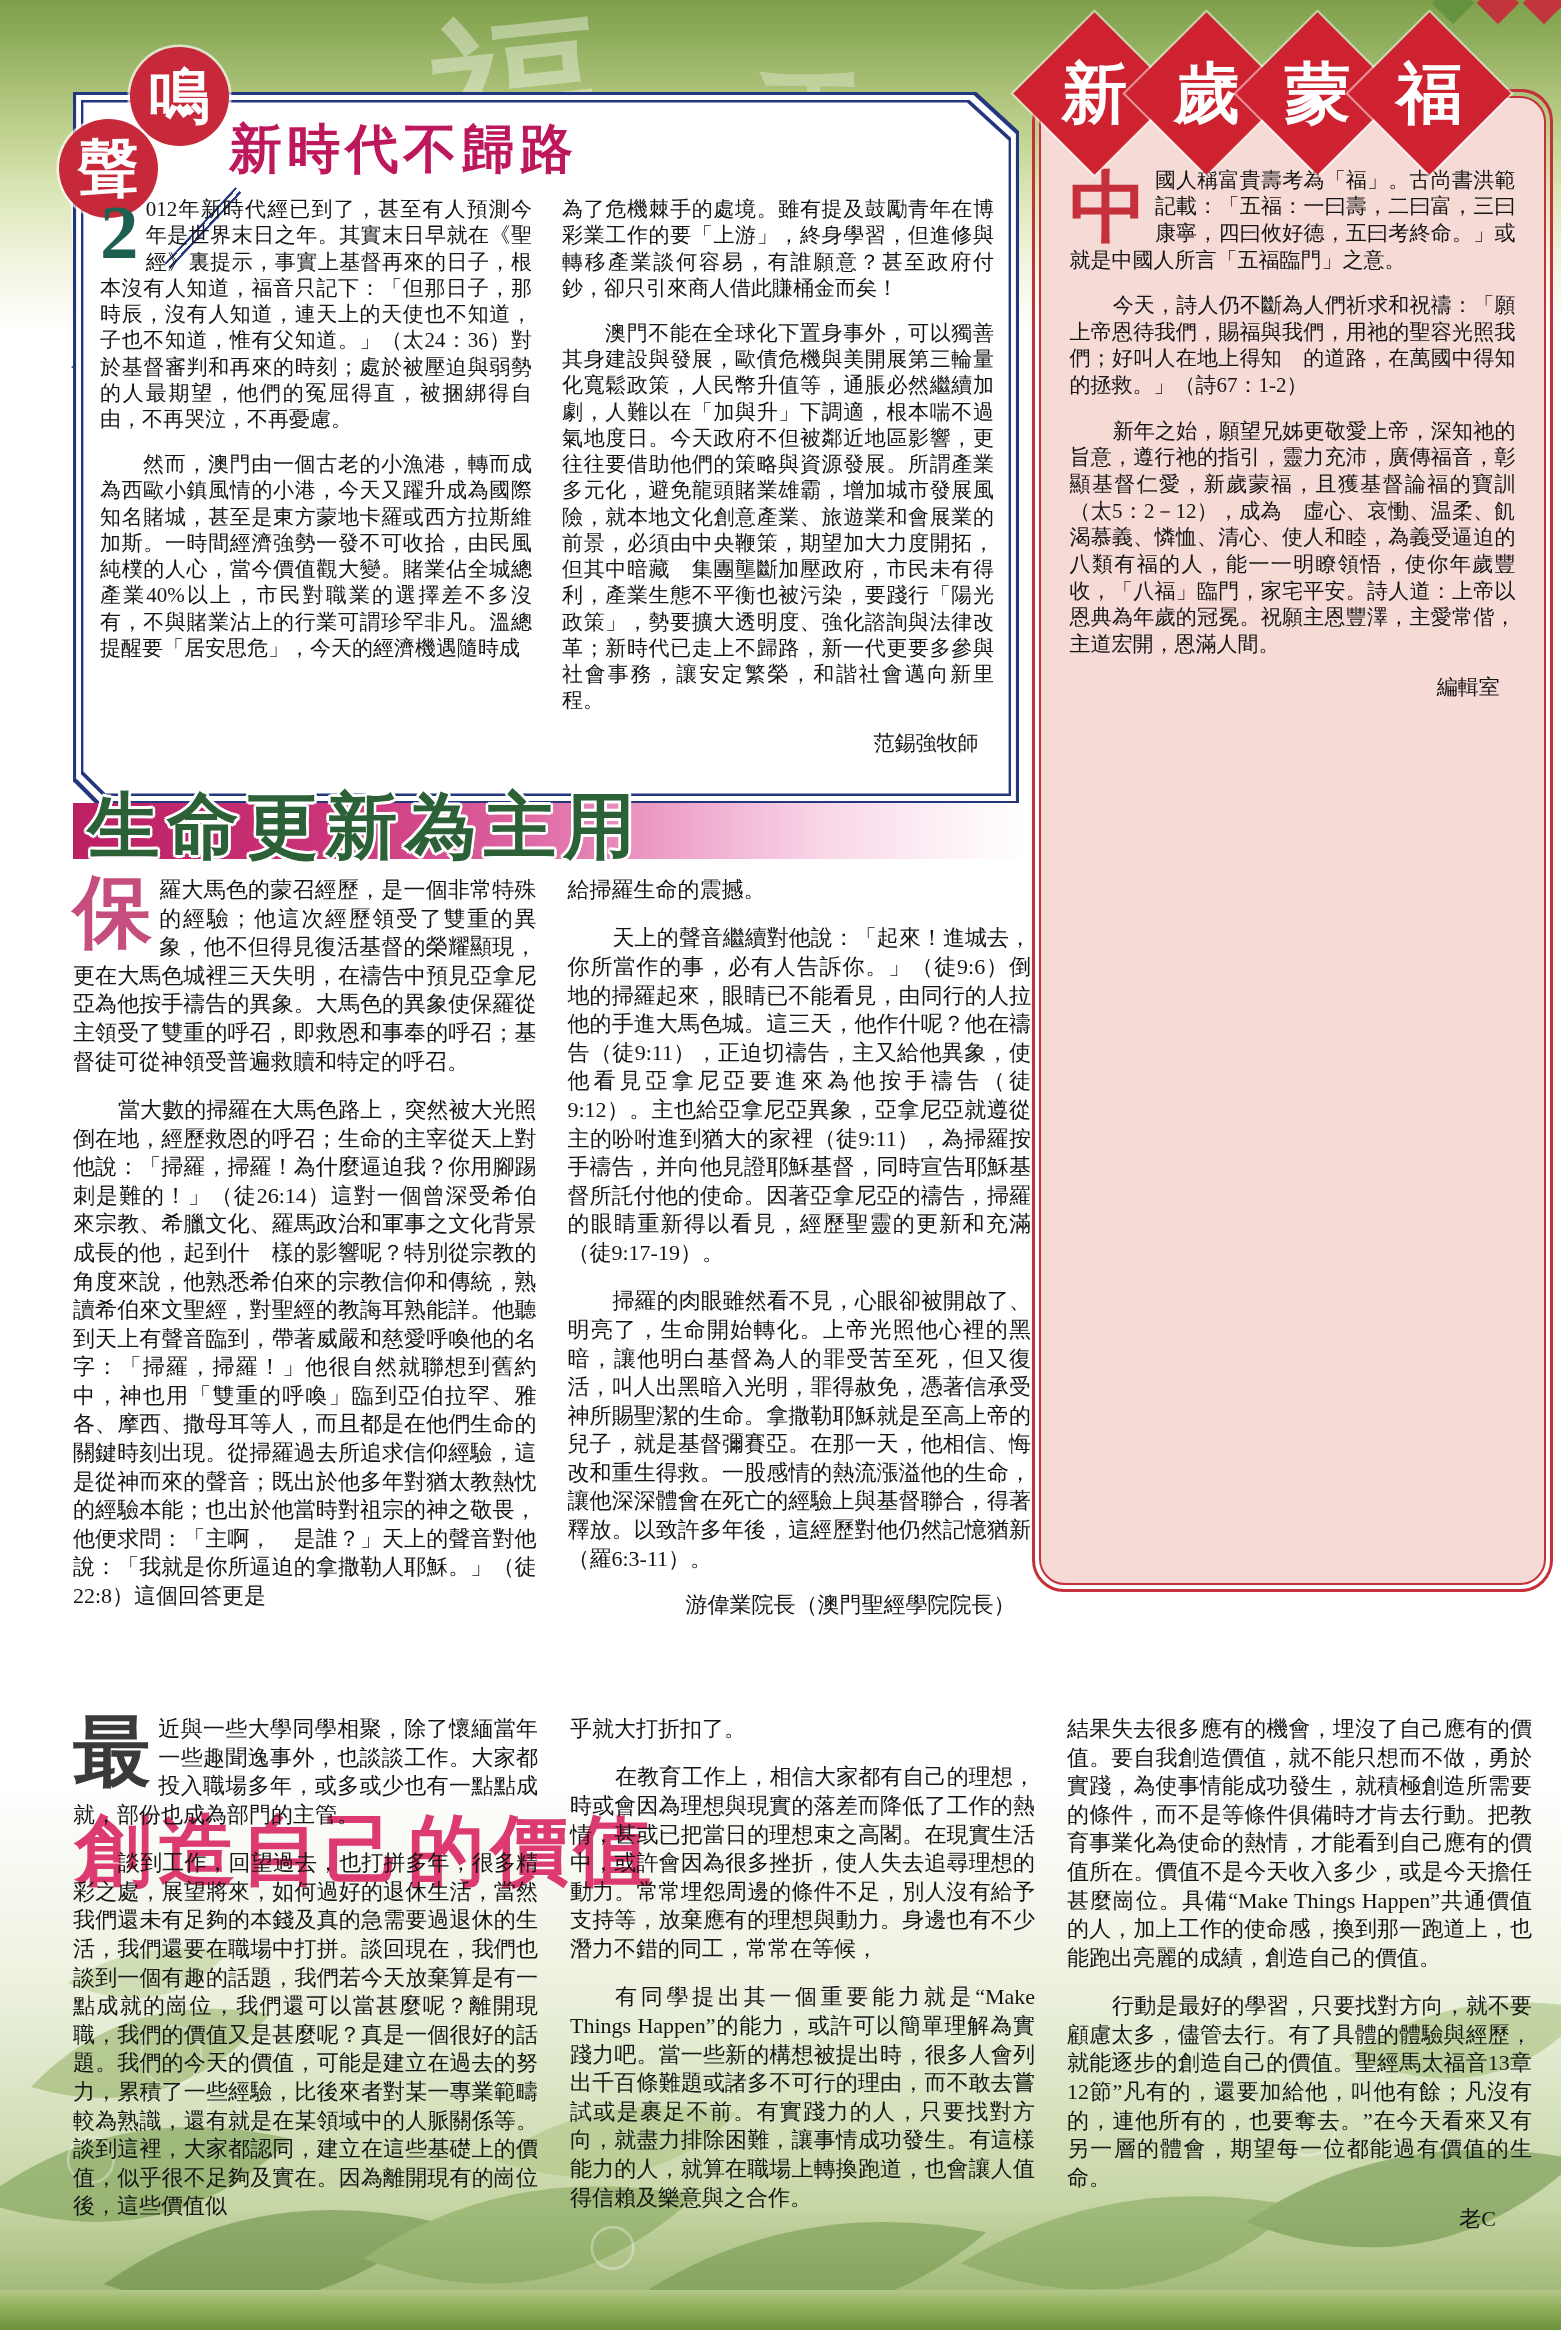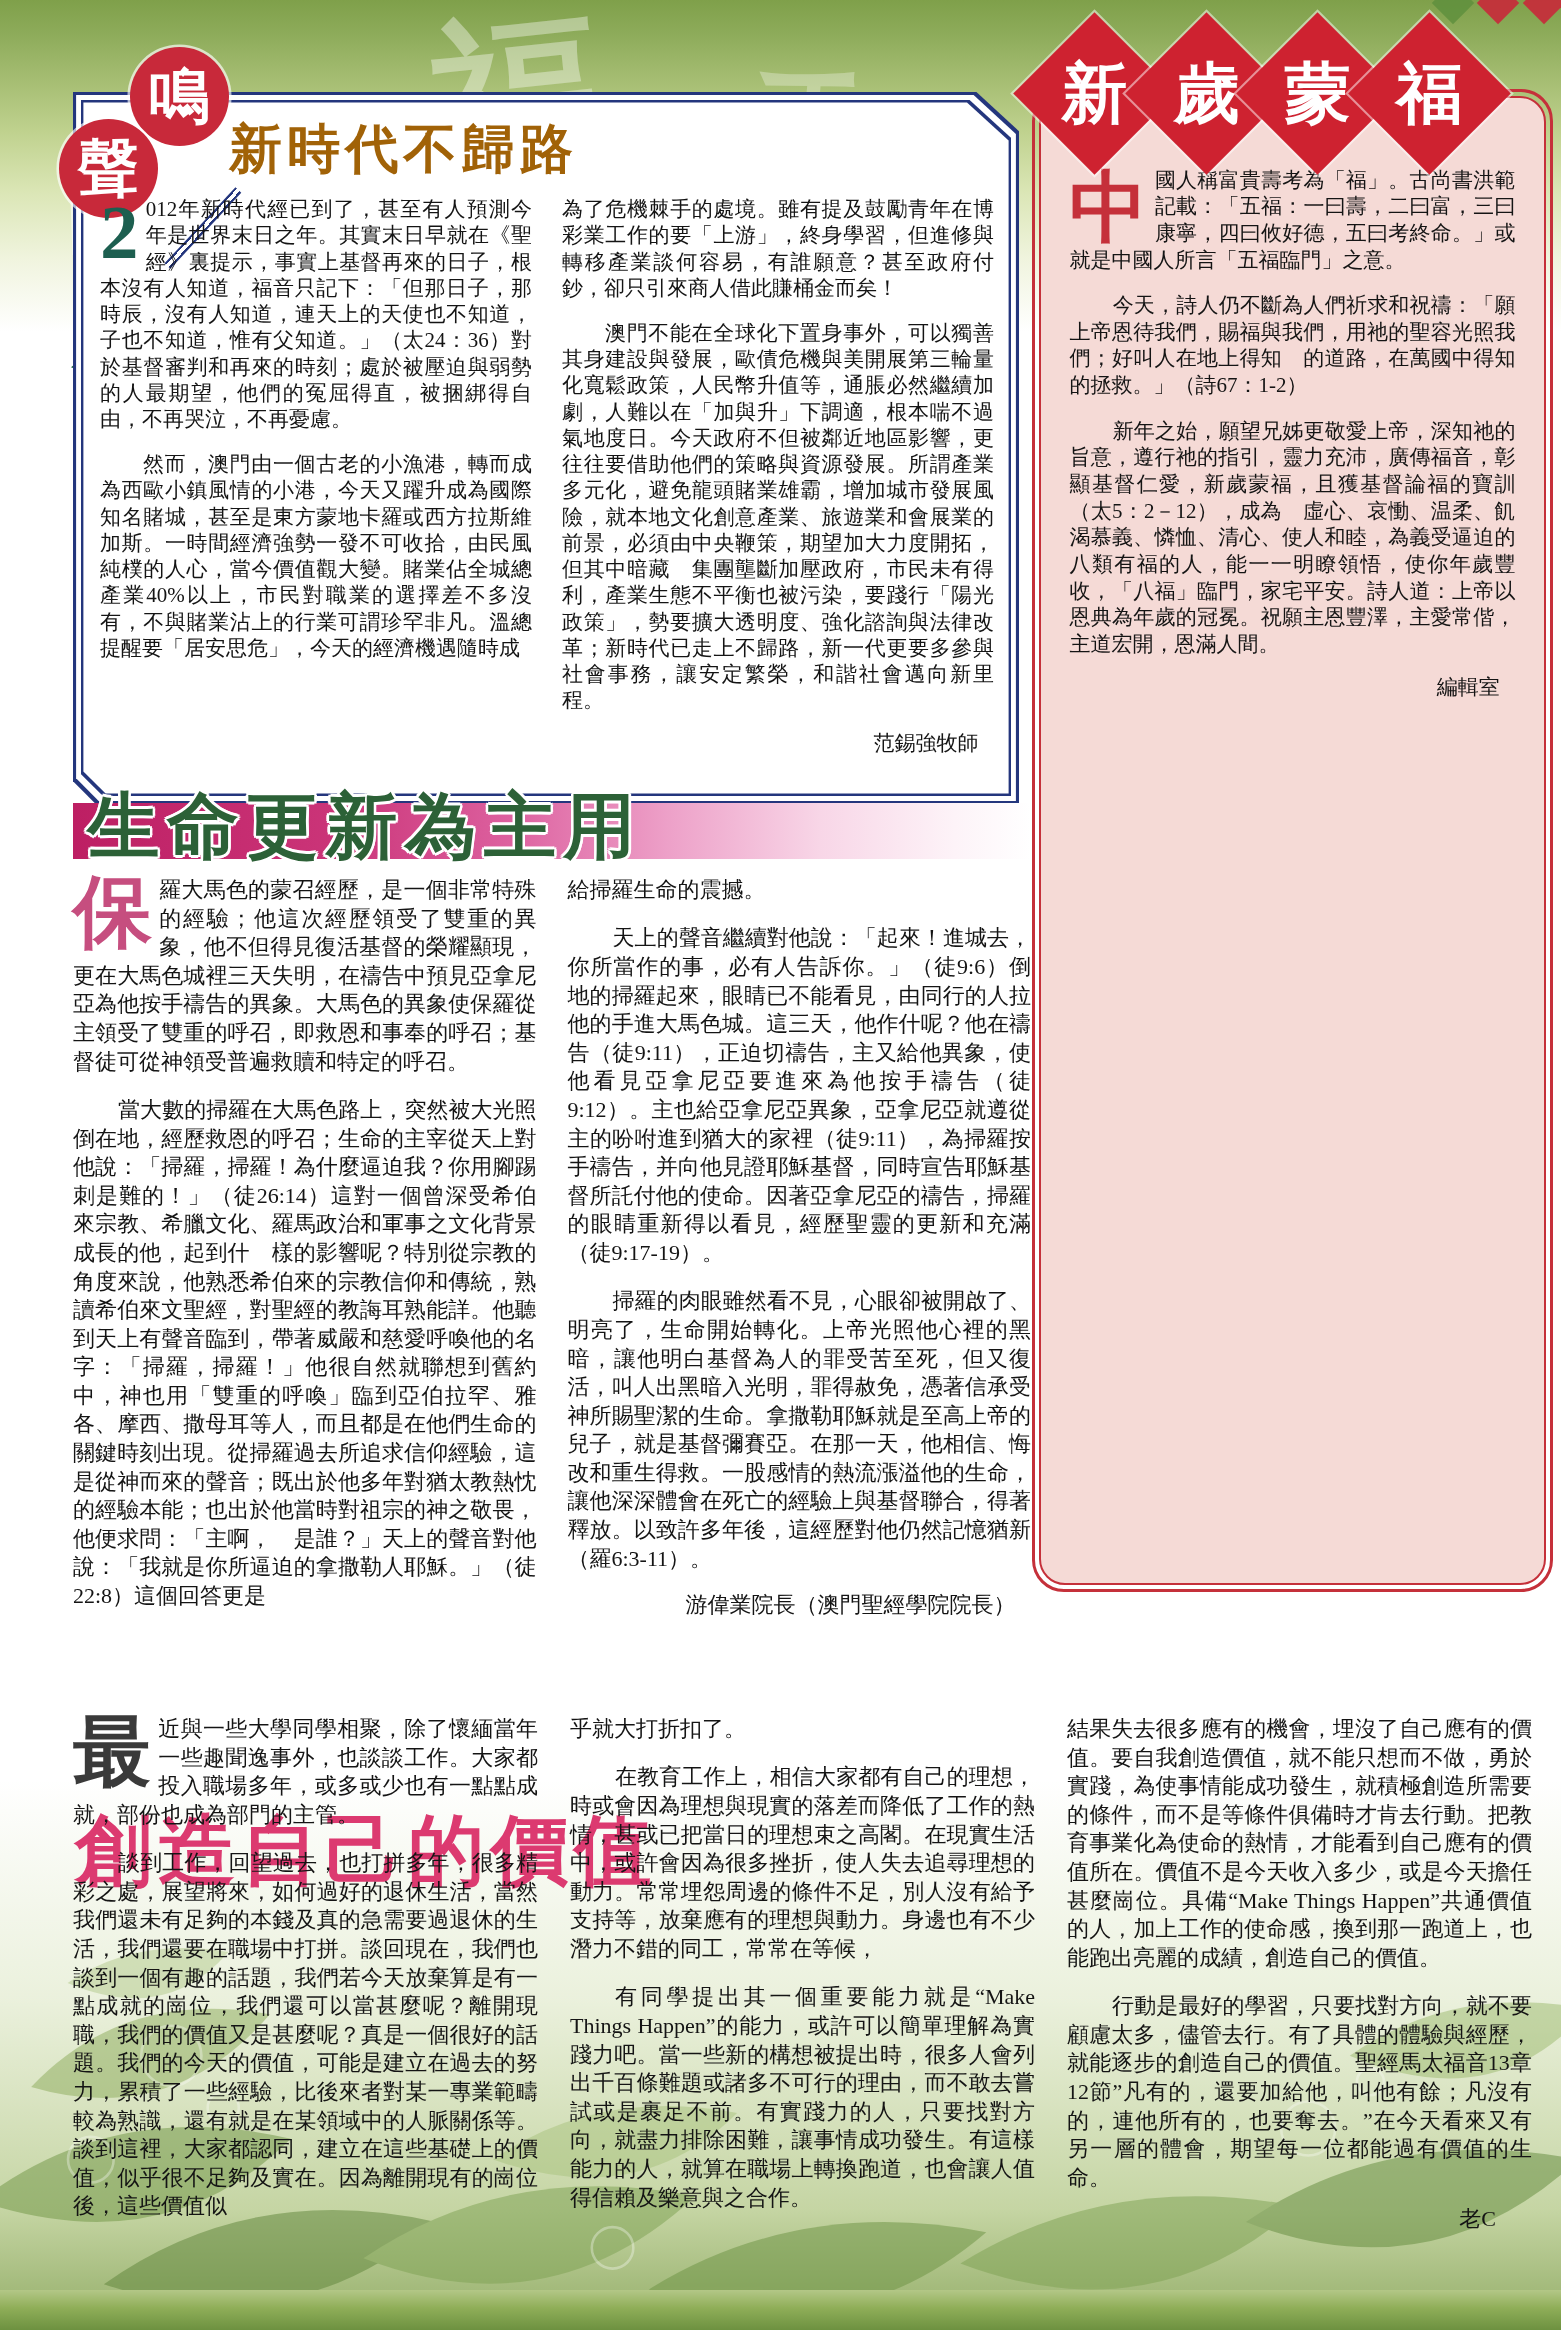--- a/index.html
+++ b/index.html
@@ -33,21 +33,21 @@
   .a1 .b3{inset:7.8px;background:#24367d;}
   .a1 .b4{inset:10.4px;background:#ffffff;}
   .a1-connector{position:absolute;left:78px;top:132px;width:104px;height:8.3px;transform:rotate(-47deg);
       background:linear-gradient(180deg,#24367d 0 2.1px,#fff 2.1px 5.7px,#24367d 5.7px 8.3px);z-index:5;}
   .badge{position:absolute;width:99px;height:99px;border-radius:50%;background:#c8293a;color:#fff;
       display:flex;align-items:center;justify-content:center;font-family:"DejaVu Sans",sans-serif;
       font-weight:bold;font-size:61px;z-index:6;box-shadow:0 0 0 2.6px rgba(255,255,255,.65);}
   .badge-top{left:57px;top:-45px;}
   .badge-bottom{left:-14.5px;top:27px;}
   .a1-title{position:absolute;left:156px;top:12.5px;font-family:"DejaVu Sans",sans-serif;font-weight:bold;
-      font-size:53px;color:#a16207;letter-spacing:5.2px;z-index:6;margin-top:9px;}
+      font-size:53px;color:#be185d;letter-spacing:5.2px;z-index:6;margin-top:9px;}
   .a1-cols{position:absolute;left:27px;right:25px;top:104px;bottom:13.5px;display:flex;gap:30px;z-index:6;}
   .a1-cols .col{flex:1;font-size:21px;line-height:1.25;text-align:justify;}
 
   
   p{margin:0;}
   p + p{margin-top:0.9em;}
   .indent{text-indent:2.05em;}
   .sig{text-align:right;margin-top:0.8em;padding-right:15.6px;}
 
   .dc{float:left;font-weight:bold;line-height:0.86;padding:3.1px 7.3px 0 0;}

